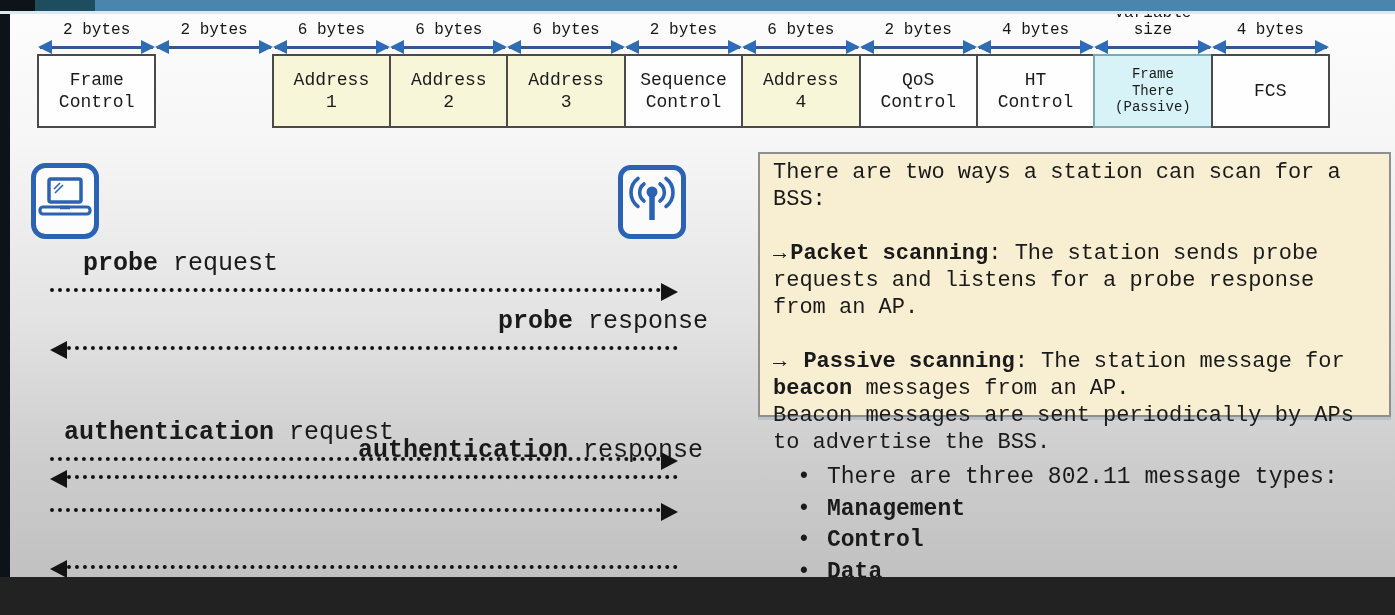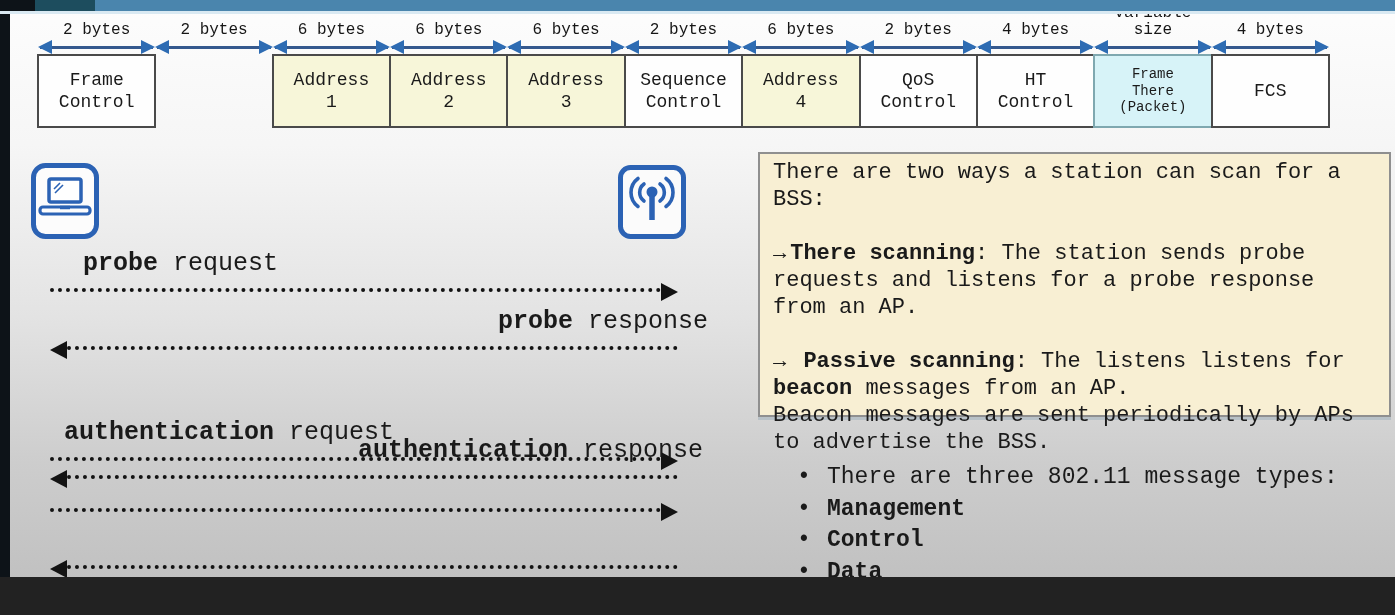--- a/index.html
+++ b/index.html
@@ -213,21 +213,21 @@
           <div>size</div>
         </div>
       <div class="arrow-row">
           <span class="arrow-line"></span>
           <span class="ah l"></span>
           <span class="ah r"></span>
         </div>
       <div class="fbox bg-cyan small-text">
           <div>Frame</div>
           <div>There</div>
-          <div>(Packet)</div>
+          <div>(Passive)</div>
         </div>
     </div>
 
     <div class="field">
       <div class="size-row">
           <div>4 bytes</div>
         </div>
       <div class="arrow-row">
           <span class="arrow-line"></span>
           <span class="ah l"></span>
@@ -303,22 +303,22 @@
 
   <div class="msg" style="top:556px;">
     <div class="msg-arrow">
         <span class="tri-l"></span>
         <span class="dots"></span>
       </div>
   </div>
 
   <div class="info-box">
     <p>There are two ways a station can scan for a BSS:</p>
-    <p class="gap"><span class="arrow-glyph">→</span><b>There scanning</b><span>: The station sends probe requests and listens for a probe response from an AP.</span></p>
-    <p class="gap"><span class="arrow-glyph">→ </span><b>Passive scanning</b><span>: The listens listens for </span><b>beacon</b><span> messages from an AP.</span></p>
+    <p class="gap"><span class="arrow-glyph">→</span><b>Packet scanning</b><span>: The station sends probe requests and listens for a probe response from an AP.</span></p>
+    <p class="gap"><span class="arrow-glyph">→ </span><b>Passive scanning</b><span>: The station message for </span><b>beacon</b><span> messages from an AP.</span></p>
     <p>Beacon messages are sent periodically by APs to advertise the BSS.</p>
   </div>
 
   <div class="bullet-list">
     <div class="bullet-row">
       <span class="bullet-dot">•</span>
       <span>There are three 802.11 message types:</span>
     </div>
     <div class="bullet-row">
       <span class="bullet-dot">•</span>

